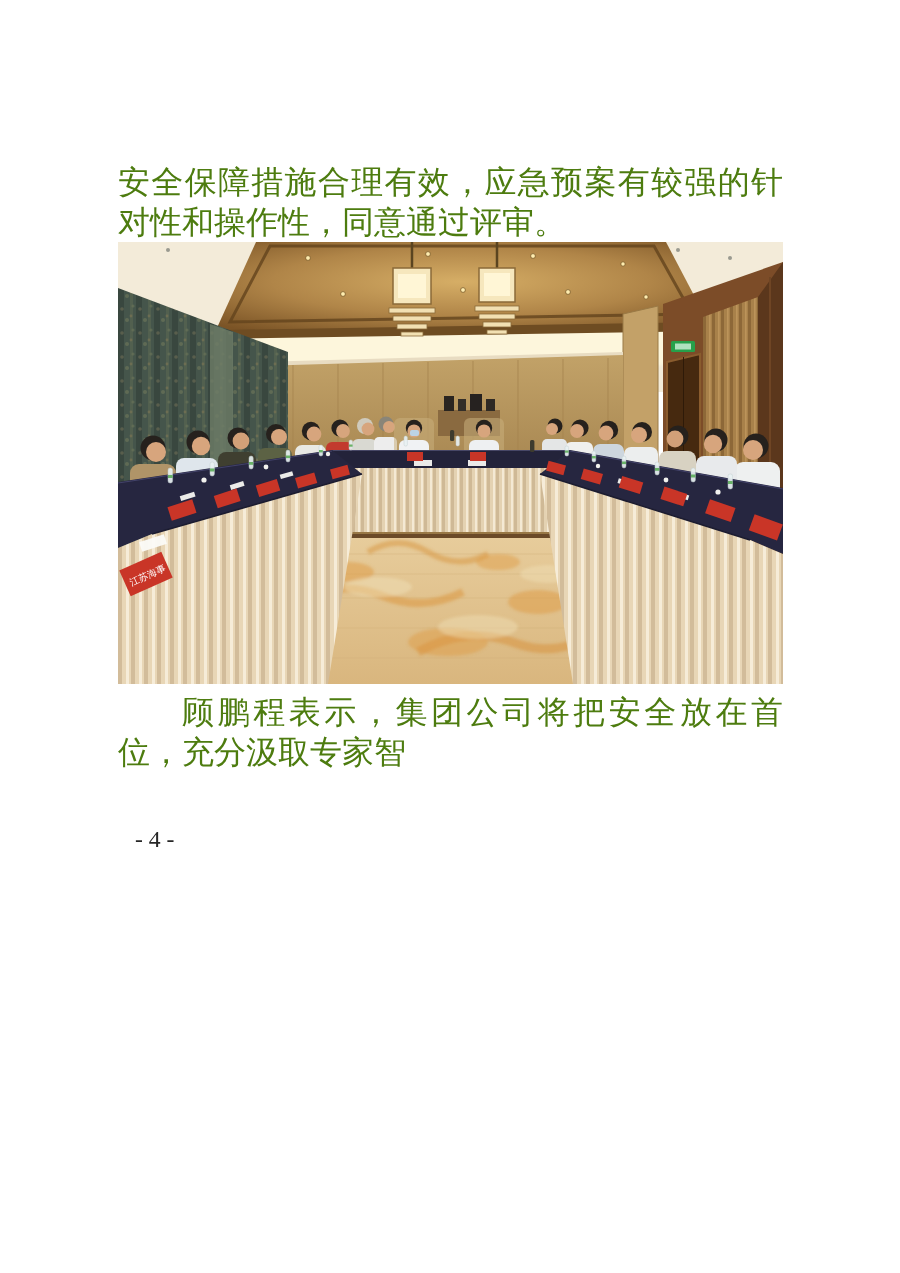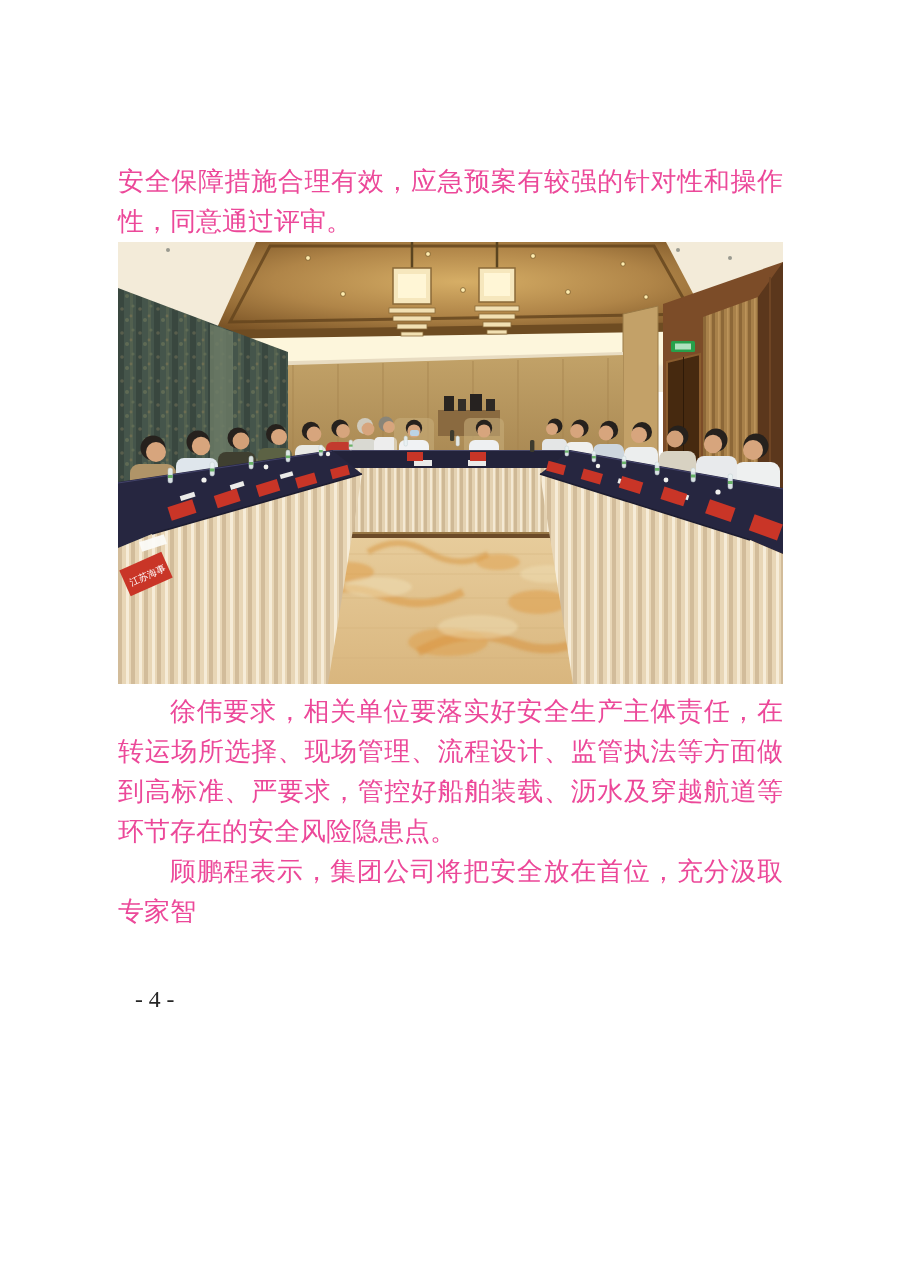--- a/index.html
+++ b/index.html
@@ -8,27 +8,27 @@
     width:900px;height:1273px;
     background:#ffffff;
     overflow:hidden;
     font-family:"Liberation Serif","DejaVu Serif",serif;
     color:#222222;
   }
   .content{
     position:absolute;left:118px;top:162px;width:665px;
   }
   .cn{
-    font-size:26px;
+    font-size:32px;
     line-height:40px;
     text-align:justify;
     text-justify:inter-character;
     margin:0;
     letter-spacing:0;
-    color:#ec4899;
+    color:#4d7c0f;
   }
   .indent{text-indent:2em;}
   .photo-wrap{
     width:665px;height:442px;
     margin:0 0 8px 0;
     line-height:0;
   }
   .footer{
     margin-top:47px;
     padding-left:17px;
@@ -390,18 +390,17 @@
             <rect x="633" y="277" width="30" height="17" transform="rotate(20 648 285)"></rect>
           </g>
           <g transform="rotate(-24 28 332)">
             <rect x="5" y="318" width="46" height="28" fill="#c93527"></rect>
             <text x="10" y="337" font-size="9.5" fill="#ffffff" font-family="'Liberation Serif','DejaVu Serif',serif">江苏海事</text>
           </g>
         </g>
       </svg>
     </div>
 
-    <p class="cn indent">徐伟要求，相关单位要落实好安全生产主体责任，在转运场所选择、现场管理、流程设计、监管执法等方面做到高标准、严要求，管控好船舶装载、沥水及穿越航道等环节存在的安全风险隐患点。</p>
     <p class="cn indent">顾鹏程表示，集团公司将把安全放在首位，充分汲取专家智</p>
 
     <div class="footer">- 4 -</div>
   </div>
 </div>
 
 </body></html>

